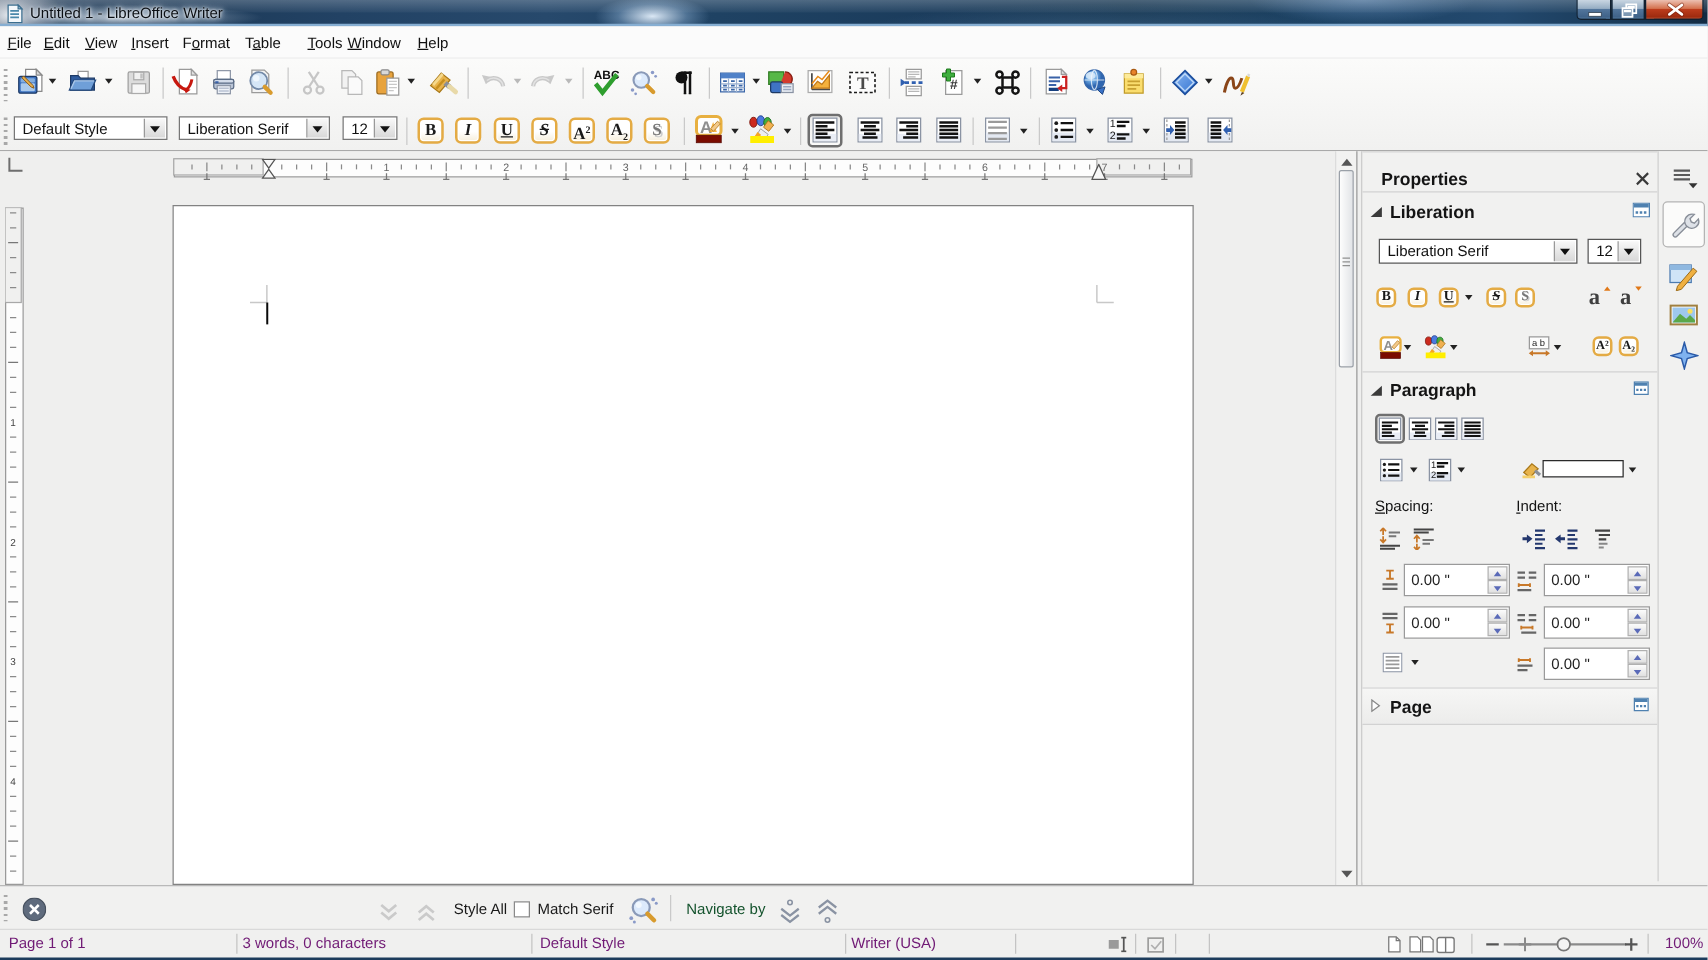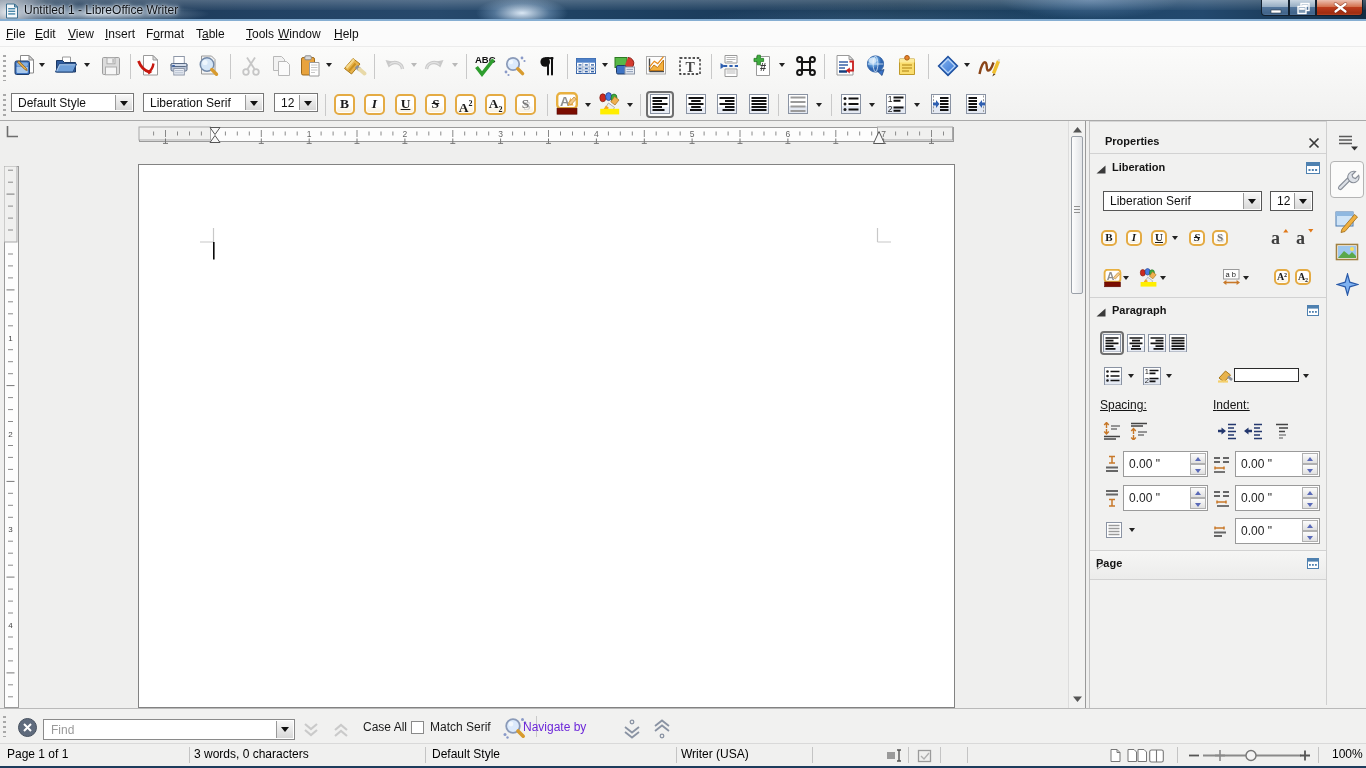--- a/index.html
+++ b/index.html
@@ -34,33 +34,33 @@
 .cbtn:after{content:"";position:absolute;left:4px;top:6px;width:0;height:0;border-left:4px solid transparent;border-right:4px solid transparent;border-top:5px solid #111;}
 .gb{position:absolute;top:47px;width:17px;height:17px;border:2px solid #e4ab44;border-radius:5px;background:linear-gradient(#ffffff 55%,#f6eedb);box-shadow:inset 0 0 0 1px rgba(255,255,255,.95);font-family:"Liberation Serif",serif;font-weight:bold;font-size:13.5px;color:#1a1a1a;text-align:center;line-height:16px;}
 #workarea{left:0;top:121px;width:1085px;height:587px;background:#efefee;}
 #hruler{position:absolute;left:139px;top:6px;width:815px;height:15px;background:#fdfdfd;border:1px solid #9a9a9a;box-sizing:border-box;}
 #vruler{position:absolute;left:4px;top:45px;width:15px;height:542px;background:#fdfdfd;border:1px solid #9a9a9a;box-sizing:border-box;}
 #page{position:absolute;left:138px;top:43px;width:817px;height:544px;background:#fff;border:1px solid #828282;box-sizing:border-box;}
 #vsb{position:absolute;left:1068px;top:0;width:17px;height:587px;background:#f2f2f1;border-left:1px solid #dcdcdc;box-sizing:border-box;}
 #sidebar{left:1090px;top:121px;width:236px;height:584px;background:#f1f1f0;border-top:1px solid #d5d5d5;}
 #sbdivider{left:1085px;top:121px;width:5px;height:587px;background:#efefee;border-left:1px solid #999;border-right:1px solid #c2c2c2;box-sizing:border-box;}
 #tabstrip{left:1326px;top:121px;width:40px;height:584px;background:#f1f1f0;border-left:1px solid #cfcfcf;box-sizing:border-box;}
-.shead{position:absolute;font-size:11px;font-weight:bold;color:#141414;}
-.slabel{position:absolute;font-size:12px;color:#141414;text-decoration:underline;}
+.shead{position:absolute;font-size:14px;font-weight:bold;color:#141414;}
+.slabel{position:absolute;font-size:12px;color:#141414;}
 .sfield{position:absolute;width:85px;height:26px;background:#fff;border:1px solid #9a9a9a;box-sizing:border-box;font-size:12px;color:#222;line-height:24px;padding-left:5px;}
 .spin{position:absolute;right:1px;top:1px;width:16px;height:22px;}
 .spin .up,.spin .dn{position:absolute;left:0;width:16px;height:11px;background:linear-gradient(#fcfcfc,#e0e0e0);border:1px solid #b0b0b0;box-sizing:border-box;}
 .spin .up{top:0;}.spin .dn{top:11px;}
 .spin .up:after{content:"";position:absolute;left:4px;top:3px;border-left:3.5px solid transparent;border-right:3.5px solid transparent;border-bottom:4px solid #5a6ab8;}
 .spin .dn:after{content:"";position:absolute;left:4px;top:4px;border-left:3.5px solid transparent;border-right:3.5px solid transparent;border-top:4px solid #5a6ab8;}
 .ssep{position:absolute;left:0;width:236px;height:1px;background:#d2d2d2;}
 #findbar{left:0;top:708px;width:1366px;height:35px;background:#f1f1f0;border-top:1px solid #b9b9b9;box-sizing:border-box;}
 #statusbar{left:0;top:743px;width:1366px;height:23px;background:#f0f0ef;border-top:1px solid #d9d9d9;box-sizing:border-box;font-size:12px;color:#222;}
 .stsep{position:absolute;top:3px;width:1px;height:16px;background:#c4c4c4;}
-.sttxt{position:absolute;top:3px;font-size:12px;color:#000000;}
+.sttxt{position:absolute;top:3px;font-size:12px;color:#701a75;}
 #winbottom{left:0;top:766px;width:1366px;height:2px;background:#1d3c5c;}
 .prsd{position:absolute;border:2px solid #6f6f6f;border-radius:4px;background:linear-gradient(#ececeb,#fbfbfa);box-sizing:border-box;}
 </style>
 </head>
 <body>
 <div class="ab" id="titlebar">
 <div class="shine"></div>
 <svg class="ab" style="left:4px;top:3px" width="16" height="16" viewBox="0 0 16 16">
       <path d="M2.5 1h8l3 3v11h-11z" fill="#f4f8fb" stroke="#3b6e8f"></path>
       <path d="M10.5 1v3h3z" fill="#9fc4d8" stroke="#3b6e8f"></path>
@@ -856,21 +856,21 @@
     </svg>
 <div class="sfield" style="left:145px;top:396px">0.00 "<span class="spin">
         <span class="up"></span>
         <span class="dn"></span>
       </span></div>
 <div class="ssep" style="top:428px"></div>
 <div class="ab" style="left:0;top:429px;width:236px;height:28px;background:linear-gradient(#f6f6f5,#ececeb)"></div>
 <svg class="ab" style="left:6px;top:437px" width="9" height="11" viewBox="0 0 9 11">
       <path d="M1.5 1l6 4.5-6 4.5z" fill="#fdfdfd" stroke="#888"></path>
     </svg>
-<div class="shead" style="left:6px;top:435px">Page</div>
+<div class="shead" style="left:22px;top:435px">Page</div>
 <svg class="ab" style="left:216px;top:436px" width="14" height="12" viewBox="0 0 12 12">
       <rect x=".5" y=".5" width="11" height="10" fill="#fff" stroke="#4f81b0"></rect>
       <rect x="1" y="1" width="10" height="2.6" fill="#4f81b0"></rect>
       <g fill="#4f81b0">
         <rect x="2" y="6" width="1.8" height="1.8"></rect>
         <rect x="5" y="6" width="1.8" height="1.8"></rect>
         <rect x="8" y="6" width="1.8" height="1.8"></rect>
       </g>
     </svg>
 <div class="ssep" style="top:457px"></div>
@@ -902,52 +902,48 @@
       <path d="M11.5 1l2.3 8.2 8.2 2.3-8.2 2.3-2.3 8.2-2.3-8.2L1 11.5l8.2-2.3z" fill="#7fb2f0" stroke="#2a5aa8" stroke-width="1.2"></path>
     </svg>
 </div>
 <div class="ab" id="findbar">
 <div class="grip" style="left:3px;top:7px;height:21px"></div>
 <svg class="ab" style="left:18px;top:9px" width="19" height="19" viewBox="0 0 19 19">
       <circle cx="9.5" cy="9.5" r="9" fill="#5f6b7d"></circle>
       <circle cx="9.5" cy="9.5" r="9" fill="none" stroke="#46505e"></circle>
       <path d="M6 6l7 7M13 6l-7 7" stroke="#fff" stroke-width="2"></path>
     </svg>
-<div class="ab" style="left:43px;top:10px;width:252px;height:21px;background:#fff;border:1px solid #8a8a8a;box-sizing:border-box">
-<span style="position:absolute;left:7px;top:2px;font-size:12px;color:#9a9a9a;line-height:17px">Find</span>
-<span class="cbtn" style="top:1px;bottom:1px;right:1px"></span>
-</div>
 <svg class="ab" style="left:300px;top:10px" width="22" height="22" viewBox="0 0 22 22">
       <g fill="none" stroke="#cacaca" stroke-width="2.2">
         <path d="M5 5l6 5 6-5"></path>
         <path d="M5 11l6 5 6-5"></path>
       </g>
     </svg>
 <svg class="ab" style="left:330px;top:10px" width="22" height="22" viewBox="0 0 22 22">
       <g fill="none" stroke="#cacaca" stroke-width="2.2">
         <path d="M5 17l6-5 6 5"></path>
         <path d="M5 11l6-5 6 5"></path>
       </g>
     </svg>
-<div class="sttxt" style="left:363px;top:11px;color:#1a1a1a">Case All</div>
+<div class="sttxt" style="left:363px;top:11px;color:#1a1a1a">Style All</div>
 <div class="ab" style="left:411px;top:12px;width:13px;height:13px;background:#fff;border:1px solid #8a8a8a;box-sizing:border-box"></div>
 <div class="sttxt" style="left:430px;top:11px;color:#1a1a1a">Match Serif</div>
 <svg class="ab" style="left:502px;top:6px" width="26" height="26" viewBox="0 0 26 26">
       <circle cx="11" cy="11" r="6.8" fill="#dceafc" stroke="#8a9ab8" stroke-width="1.8"></circle>
       <circle cx="9" cy="9" r="2.4" fill="#f2f8fe"></circle>
       <path d="M16 16l5.2 5.2" stroke="#d89b2e" stroke-width="3.6" stroke-linecap="round"></path>
       <g fill="#8a9ac8">
         <circle cx="20.5" cy="4.5" r="1.5"></circle>
         <circle cx="23" cy="7.5" r="1.2"></circle>
         <circle cx="3" cy="19.5" r="1.5"></circle>
         <circle cx="5.5" cy="22.5" r="1.2"></circle>
       </g>
     </svg>
 <div class="tsep" style="left:536px;top:7px;height:21px"></div>
-<div class="sttxt" style="left:523px;top:11px;color:#6d28d9">Navigate by</div>
+<div class="sttxt" style="left:549px;top:11px;color:#14532d">Navigate by</div>
 <svg class="ab" style="left:620px;top:8px" width="24" height="24" viewBox="0 0 24 24">
       <circle cx="12" cy="5" r="1.8" fill="none" stroke="#8a93a3" stroke-width="1.3"></circle>
       <g fill="none" stroke="#8a93a3" stroke-width="1.8">
         <path d="M5 10l7 5.5 7-5.5"></path>
         <path d="M5 15l7 5.5 7-5.5"></path>
       </g>
     </svg>
 <svg class="ab" style="left:650px;top:8px" width="24" height="24" viewBox="0 0 24 24">
       <circle cx="12" cy="19" r="1.8" fill="none" stroke="#8a93a3" stroke-width="1.3"></circle>
       <g fill="none" stroke="#8a93a3" stroke-width="1.8">

